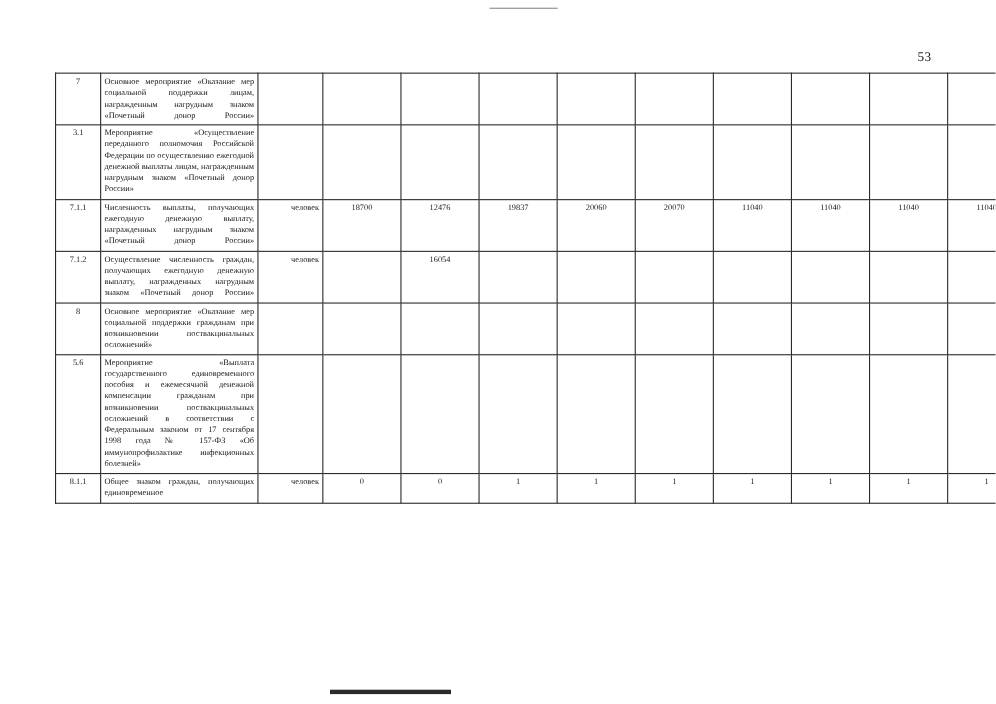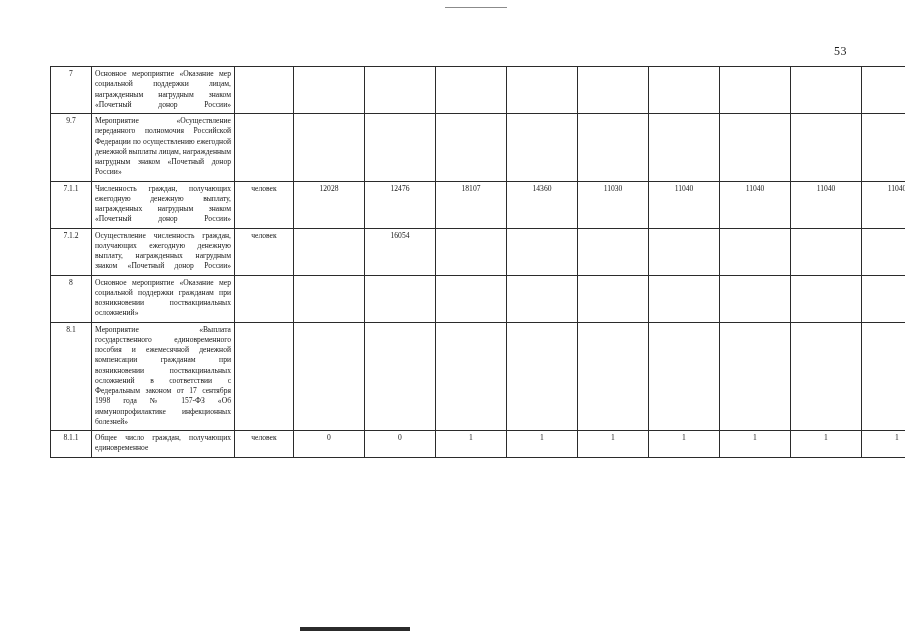--- a/index.html
+++ b/index.html
@@ -70,21 +70,21 @@
   }
   td.c-name {
     width: 136px;
     text-align: justify;
     text-align-last: justify;
     hyphens: auto;
     margin-left: 42px;
   }
   td.c-unit {
     width: 52px;
-    text-align: center;
+    text-align: right;
     padding-top: 3px;
     font-size: 7.6px;
   }
   td.c-val {
     width: 64px;
     text-align: center;
     padding-top: 3px;
     font-size: 8px;
   }
   tr.r7 td.c-name,
@@ -118,43 +118,43 @@
           <td class="c-val"></td>
           <td class="c-val"></td>
           <td class="c-val"></td>
           <td class="c-val"></td>
           <td class="c-val"></td>
           <td class="c-val"></td>
           <td class="c-val"></td>
 
         </tr>
         <tr class="r71">
-          <td class="c-num">9.7</td>
+          <td class="c-num">3.1</td>
           <td class="c-name">Мероприятие «Осуществление переданного полномочия Российской Федерации по осуществлению ежегодной денежной выплаты лицам, награжденным нагрудным знаком «Почетный донор России»</td>
           <td class="c-unit"></td>
           <td class="c-val"></td>
           <td class="c-val"></td>
           <td class="c-val"></td>
           <td class="c-val"></td>
           <td class="c-val"></td>
           <td class="c-val"></td>
           <td class="c-val"></td>
           <td class="c-val"></td>
           <td class="c-val"></td>
 
         </tr>
         <tr class="r711">
           <td class="c-num">7.1.1</td>
-          <td class="c-name">Численность граждан, получающих ежегодную денежную выплату, награжденных нагрудным знаком «Почетный донор России»</td>
+          <td class="c-name">Численность выплаты, получающих ежегодную денежную выплату, награжденных нагрудным знаком «Почетный донор России»</td>
           <td class="c-unit">человек</td>
-          <td class="c-val">12028</td>
+          <td class="c-val">18700</td>
           <td class="c-val">12476</td>
-          <td class="c-val">18107</td>
-          <td class="c-val">14360</td>
-          <td class="c-val">11030</td>
+          <td class="c-val">19837</td>
+          <td class="c-val">20060</td>
+          <td class="c-val">20070</td>
           <td class="c-val">11040</td>
           <td class="c-val">11040</td>
           <td class="c-val">11040</td>
           <td class="c-val">11040</td>
 
         </tr>
         <tr class="r712">
           <td class="c-num">7.1.2</td>
           <td class="c-name">Осуществление численность граждан, получающих ежегодную денежную выплату, награжденных нагрудным знаком «Почетный донор России»</td>
           <td class="c-unit">человек</td>
@@ -178,37 +178,37 @@
           <td class="c-val"></td>
           <td class="c-val"></td>
           <td class="c-val"></td>
           <td class="c-val"></td>
           <td class="c-val"></td>
           <td class="c-val"></td>
           <td class="c-val"></td>
 
         </tr>
         <tr class="r81">
-          <td class="c-num">8.1</td>
+          <td class="c-num">5.6</td>
           <td class="c-name">Мероприятие «Выплата государственного единовременного пособия и ежемесячной денежной компенсации гражданам при возникновении поствакцинальных осложнений в соответствии с Федеральным законом от 17 сентября 1998 года № 157-ФЗ «Об иммунопрофилактике инфекционных болезней»</td>
           <td class="c-unit"></td>
           <td class="c-val"></td>
           <td class="c-val"></td>
           <td class="c-val"></td>
           <td class="c-val"></td>
           <td class="c-val"></td>
           <td class="c-val"></td>
           <td class="c-val"></td>
           <td class="c-val"></td>
           <td class="c-val"></td>
 
         </tr>
         <tr class="r811">
           <td class="c-num">8.1.1</td>
-          <td class="c-name">Общее число граждан, получающих единовременное</td>
+          <td class="c-name">Общее знаком граждан, получающих единовременное</td>
           <td class="c-unit">человек</td>
           <td class="c-val">0</td>
           <td class="c-val">0</td>
           <td class="c-val">1</td>
           <td class="c-val">1</td>
           <td class="c-val">1</td>
           <td class="c-val">1</td>
           <td class="c-val">1</td>
           <td class="c-val">1</td>
           <td class="c-val">1</td>

